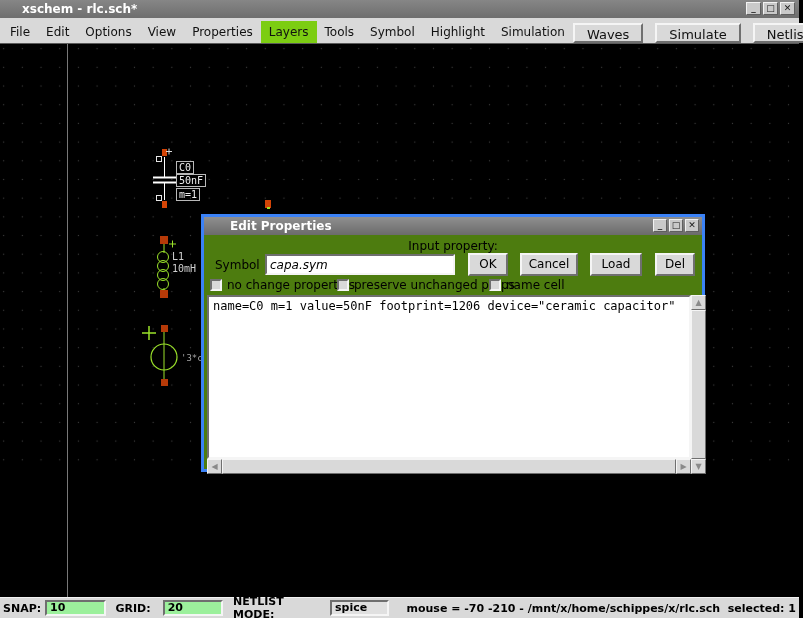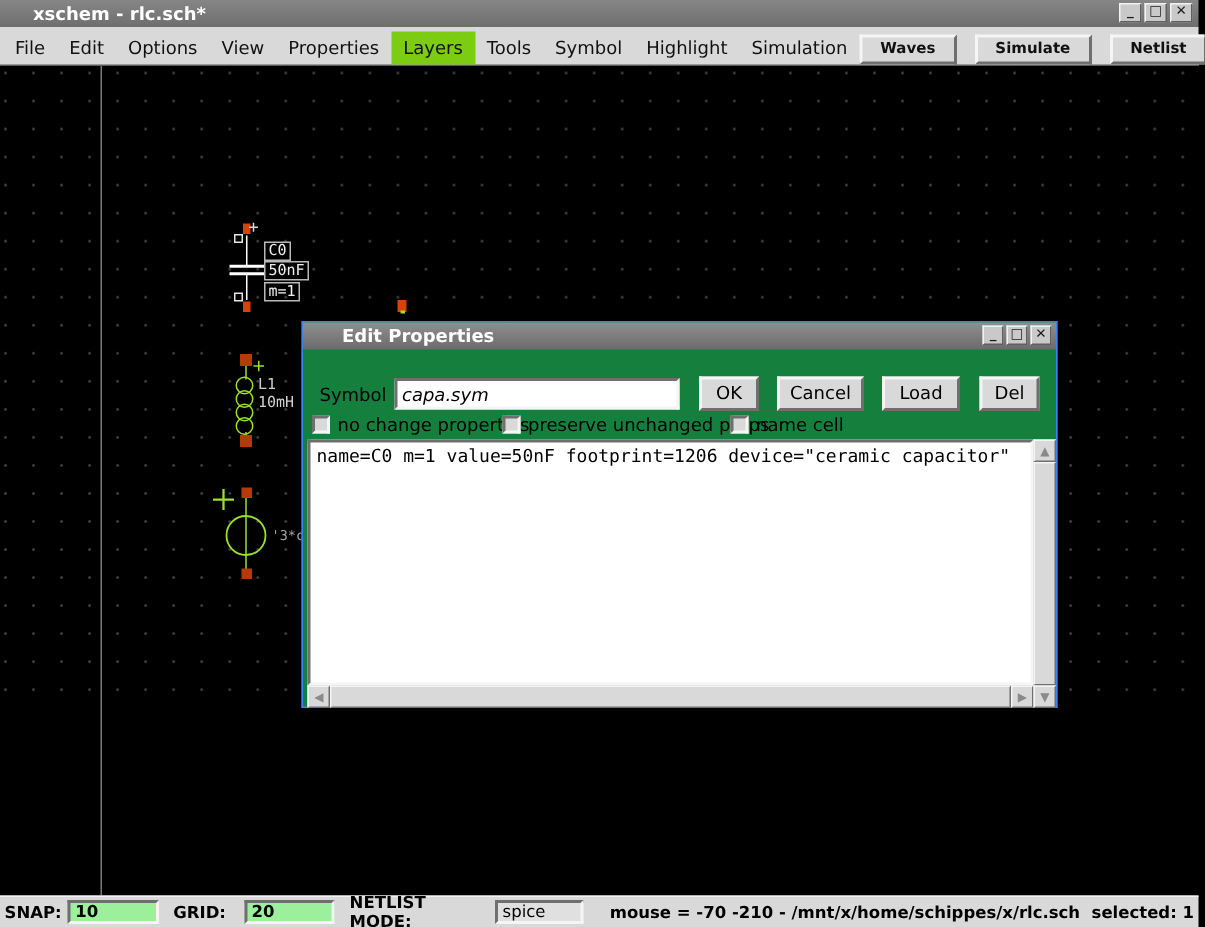--- a/index.html
+++ b/index.html
@@ -19,41 +19,41 @@
     font-weight:bold; cursor:default; }
 
   
   #menubar { position:absolute; left:0; top:18px; width:799px; height:26px;
     background:#d9d9d9; border-bottom:1px solid #5a5a5a;
     display:flex; align-items:flex-end; font-size:12px; color:#111;
     padding-left:2px; }
   .menu-item { padding:4px 8px; white-space:nowrap; }
   .menu-item.hl { background:#7ccd12; }
   #menubar .spacer { flex:1; }
-  .mbtn { height:20px; padding:2px 12px; background:#d9d9d9; font-size:10px;
+  .mbtn { height:20px; padding:2px 12px; background:#d9d9d9; font-size:13px;
     border:2px solid; border-color:#f5f5f5 #6f6f6f #6f6f6f #f5f5f5;
-    margin-right:12px; white-space:nowrap;font-weight:bold; }
+    margin-right:12px; white-space:nowrap; }
 
   
   #canvas { position:absolute; left:0; top:44px; width:803px; height:431px;
     background:#000;
     background-image:radial-gradient(circle, #3e3e3e 0.8px, transparent 1px);
     background-size:18.7px 18.7px; background-position:13px 14px; }
   #axis-line { position:absolute; left:67px; top:0; width:1px; height:553px;
     background:#787878; }
   #schem-svg { position:absolute; left:0; top:0; }
   .lbl-sel { position:absolute; font:10px "DejaVu Sans Mono", monospace;
     color:#ededed; border:1px solid #b9b9b9; padding:0 2px; line-height:11px; }
   .lbl { position:absolute; font:10px "DejaVu Sans Mono", monospace;
     color:#cfcfcf; line-height:11px; }
   .lbl-dim { color:#a5a5a5; font-size:9px; }
 
   
   #dialog { position:absolute; left:201px; top:214px; width:504px; height:258px;
-    background:#15803d; border:1px solid #3b82f6;
+    background:#4d7c0f; border:3px solid #3b82f6;
     box-shadow:2px 3px 0 #000; }
   #dlg-title { position:absolute; left:0; top:0; right:0; height:18px;
     background:linear-gradient(#8f8f8f,#6b6b6b); color:#fff;
     font-size:12px; font-weight:bold; line-height:18px; padding-left:26px; }
   #dlg-title .winbtns { top:2px; right:3px; }
   #dlg-title .winbtn { width:14px; height:13px; }
   .dlg-prompt { position:absolute; left:0; right:0; top:22px; text-align:center;
     font-size:12px; color:#000; }
   .dlg-label { position:absolute; font-size:12px; color:#000; }
   .entry { position:absolute; background:#fff; border:2px solid;
@@ -81,21 +81,21 @@
 
   
   #statusbar { position:absolute; left:0; top:597px; width:799px; height:21px;
     background:#d9d9d9; border-top:1px solid #f2f2f2;
     display:flex; align-items:center; font-size:11px; font-weight:bold;
     color:#000; padding:0 3px; }
   .sfield { height:16px; border:2px solid;
     border-color:#6f6f6f #f5f5f5 #f5f5f5 #6f6f6f;
     font-size:11px; font-weight:bold; padding:0 3px; line-height:12px; }
   .green { background:#9cf09c; width:62px; }
-  .gray { background:#e0e0e0; width:60px; font-weight:normal; }
+  .gray { background:#e0e0e0; width:60px; font-weight:bold; }
   .slabel { margin-left:10px; }
   .sinfo { margin-left:18px; white-space:pre; }
 </style>
 </head>
 <body>
 
 <div id="window">
 
   <div id="titlebar">
     <span>xschem - rlc.sch*</span>
@@ -179,20 +179,21 @@
   <div id="dialog">
     <div id="dlg-title">
       <span>Edit Properties</span>
       <span class="winbtns">
         <span class="winbtn">_</span>
         <span class="winbtn">□</span>
         <span class="winbtn">✕</span>
       </span>
     </div>
 
+    <div class="dlg-prompt">Input property:</div>
 
     <div class="dlg-label" style="left:11px; top:41px;">Symbol</div>
     <div class="entry" style="left:61px; top:37px; width:190px; height:21px;font-style:italic;">capa.sym</div>
     <div class="dbtn" style="left:264px; top:36px; width:40px;">OK</div>
     <div class="dbtn" style="left:316px; top:36px; width:58px;">Cancel</div>
     <div class="dbtn" style="left:386px; top:36px; width:52px;">Load</div>
     <div class="dbtn" style="left:451px; top:36px; width:40px;">Del</div>
 
     <div class="cbgroup" style="left:6px; top:61px;">
       <span class="cbox"></span>

